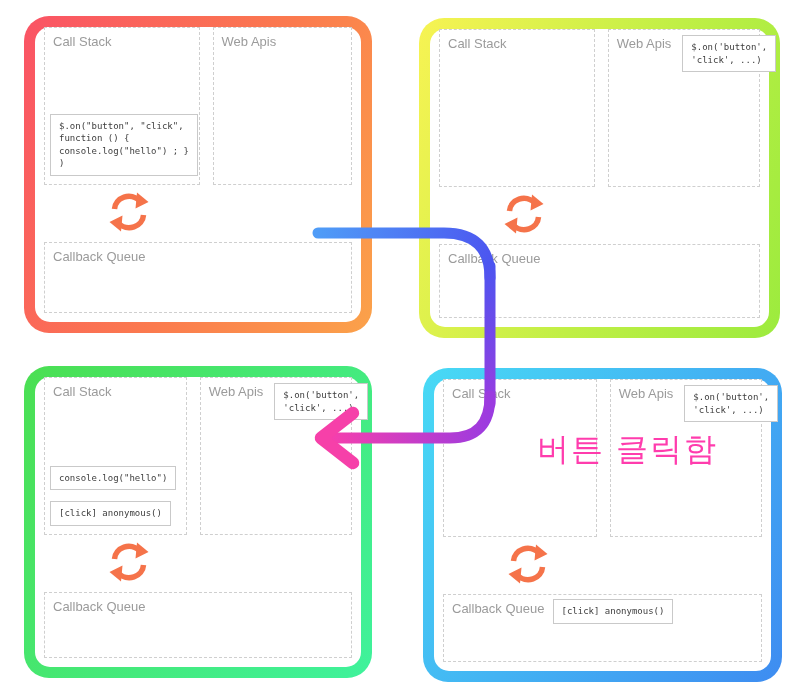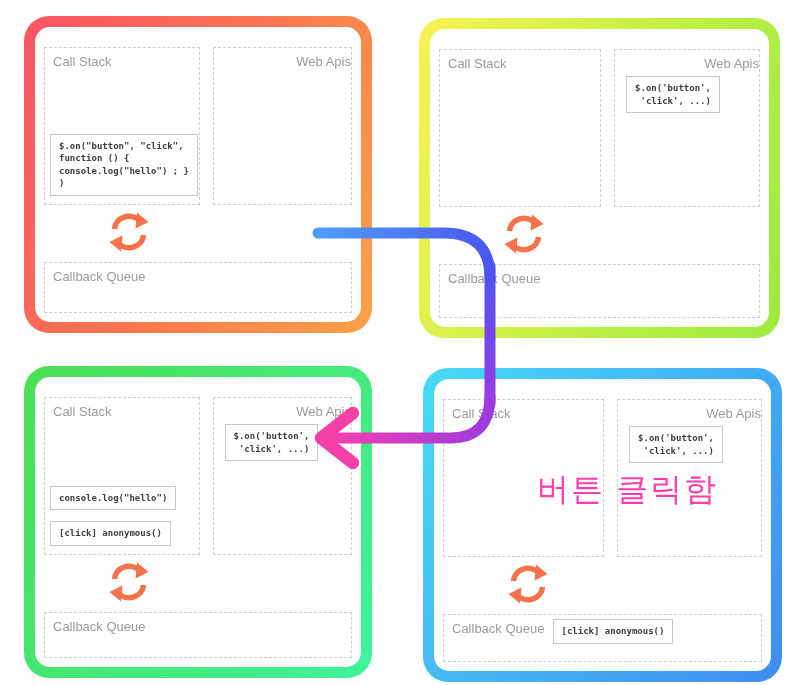--- a/index.html
+++ b/index.html
@@ -7,44 +7,44 @@
     width:800px;height:685px;position:relative;background:#ffffff;
     font-family:"Liberation Sans","DejaVu Sans",sans-serif;overflow:hidden;
   }
   .panel{position:absolute;border-radius:25px;padding:11px;box-sizing:border-box;z-index:1;}
   .panel--1{left:24px;top:16px;width:348px;height:317px;}
   .panel--2{left:419px;top:18px;width:361px;height:320px;}
   .panel--3{left:24px;top:366px;width:348px;height:312px;}
   .panel--4{left:423px;top:368px;width:359px;height:314px;}
   .panel-inner{
     background:#fff;border-radius:15px;width:100%;height:100%;
-    padding:20px 9px 9px;box-sizing:border-box;
+    padding:0 9px 9px;box-sizing:border-box;
     display:flex;flex-direction:column;position:relative;
   }
   .top-row{display:flex;gap:13px;height:158px;flex:none;}
   .zone{border:1px dashed #cfcfcf;box-sizing:border-box;background:#fff;}
   .zone-label{color:#9b9b9b;font-size:13px;padding:6px 0 0 8px;flex:none;}
   .call-stack{width:50.5%;display:flex;flex-direction:column;}
   .cs-items{flex:1;display:flex;flex-direction:column;justify-content:flex-end;gap:11px;padding:8px 5px;}
   .cs-items .code-chip{align-self:stretch;}
-  .web-apis{flex:1;display:flex;flex-direction:column;text-align:right;}
+  .web-apis{flex:1;display:flex;flex-direction:row;}
   .wa-items{padding:5px 11px;display:flex;flex-direction:column;gap:8px;align-items:flex-start;}
   .mid-row{height:57px;flex:none;position:relative;}
   .loop-icon{position:absolute;left:62px;top:5px;width:46px;height:44px;}
   .callback-queue{flex:1;display:flex;}
   .cq-items{padding:4px 8px;display:flex;flex-direction:column;gap:6px;align-items:flex-start;}
   .code-chip{
     border:1px solid #c9c9c9;background:#fff;color:#3d3d3d;
     font-family:"DejaVu Sans Mono","Liberation Mono",monospace;
-    font-weight:bold;font-size:9px;line-height:1.4;
+    font-weight:normal;font-size:9px;line-height:1.4;
     padding:5px 8px;white-space:pre;width:fit-content;
   }
   #flow-arrow{position:absolute;left:0;top:0;width:800px;height:685px;z-index:5;pointer-events:none;}
   #annotation{
-    position:absolute;left:537px;top:468px;z-index:6;
+    position:absolute;left:537px;top:428px;z-index:6;
     font-size:32px;font-weight:500;letter-spacing:2px;white-space:nowrap;
   }
 </style>
 </head>
 <body>
 
 <div id="panels">
   <section class="panel panel--1" style="background: linear-gradient(115deg, rgb(250, 83, 101), rgb(251, 122, 78) 55%, rgb(251, 162, 74));">
     <div class="panel-inner">
       <div class="top-row">

